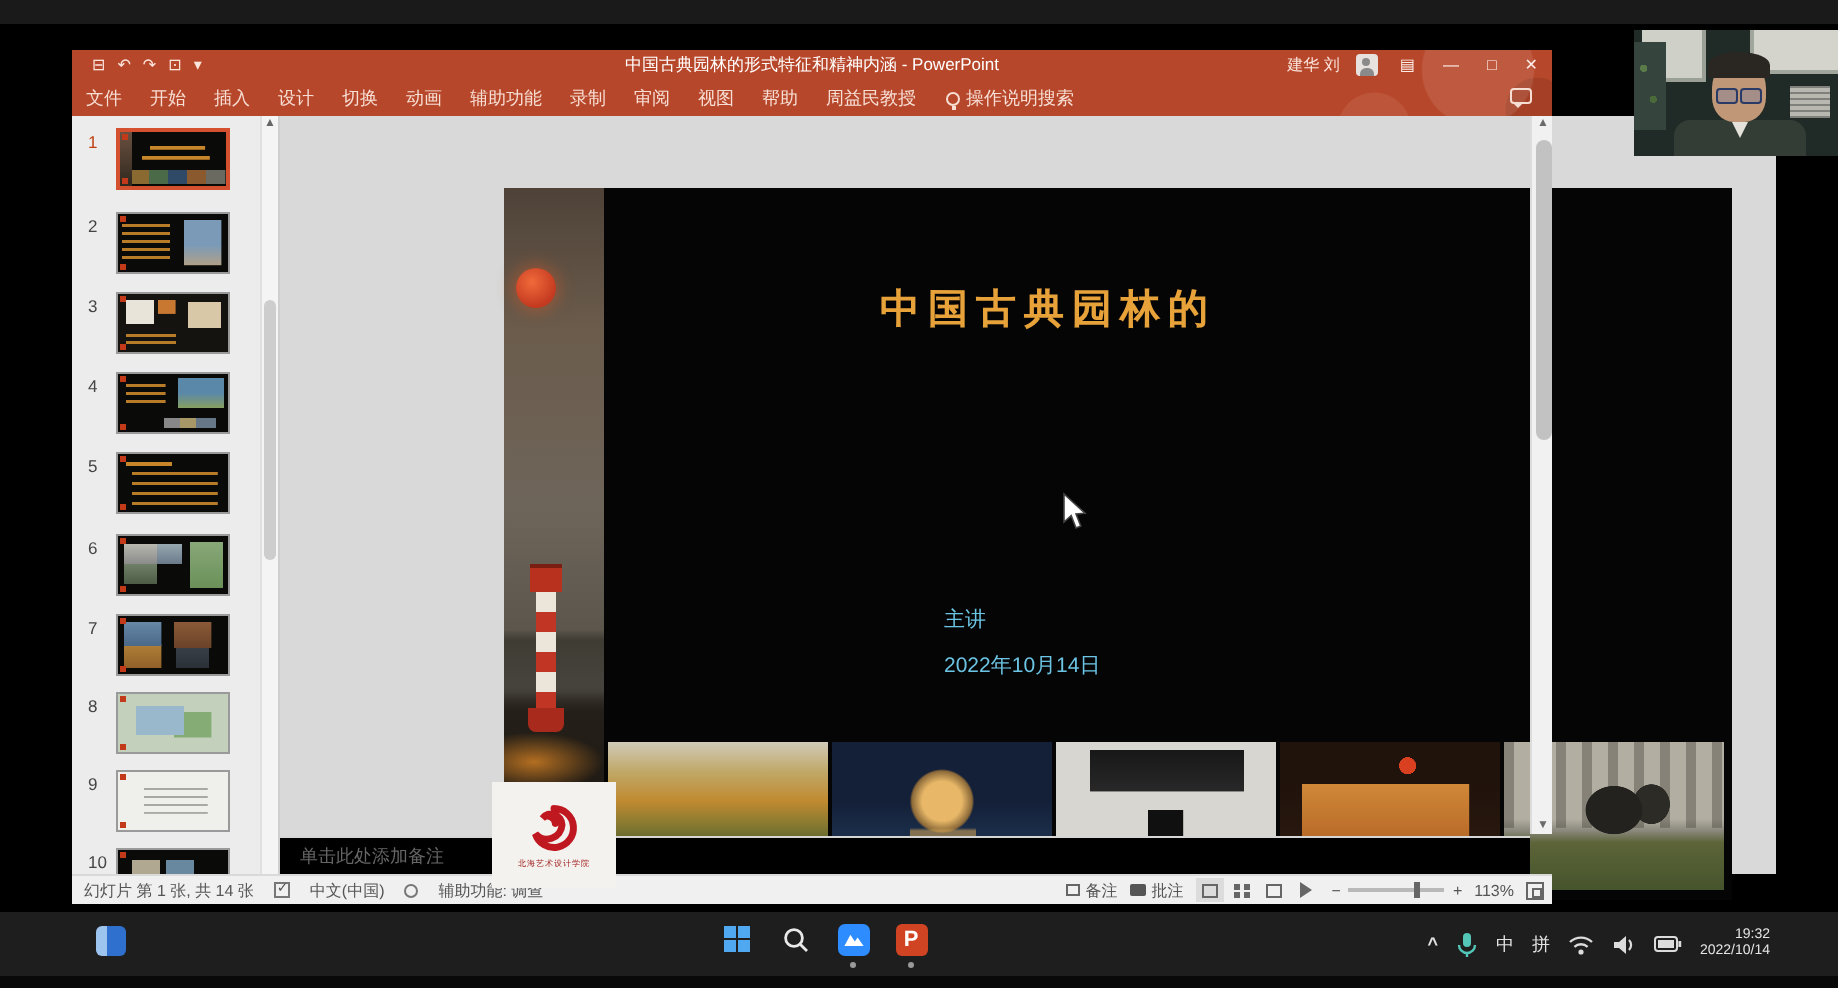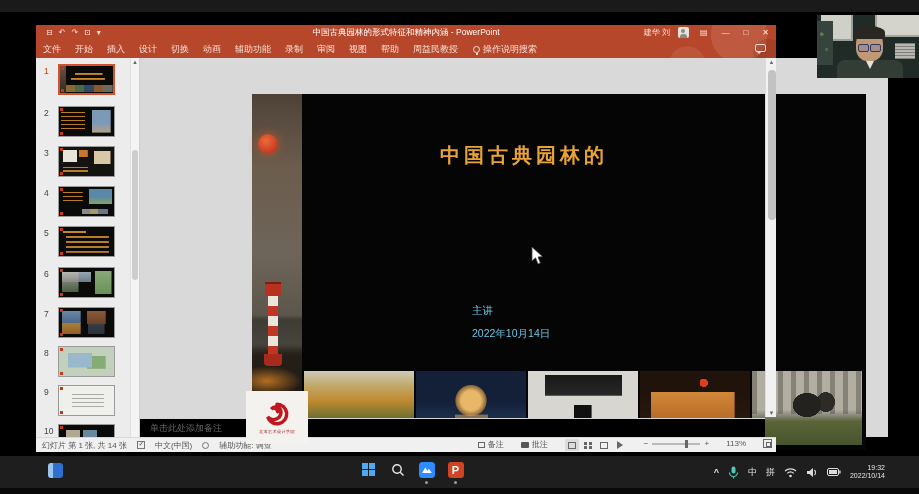--- a/index.html
+++ b/index.html
@@ -159,21 +159,21 @@
   .notes { position:absolute; left:104px; top:393px; width:625px; height:19px; background:#000000; border-top:1px solid #d6d6d6;
     font-size:9px; color:#666; line-height:18px; padding-left:10px; }
 
   
   .statusbar { position:absolute; left:0; top:412px; width:740px; height:15px; background:#f0f0f0; border-top:1px solid #d9d9d9;
     font-size:8px; color:#555; display:flex; align-items:center; }
   .sb-left { display:flex; align-items:center; gap:10px; padding-left:6px; }
   .spell-icon { width:8px; height:8px; border:1px solid #777; position:relative; }
   .spell-icon::after { content:"✓"; position:absolute; left:0.5px; top:-2px; font-size:7px; color:#555; }
   .acc-icon { width:7px; height:7px; border:1px solid #777; border-radius:50%; position:relative; }
-  .sb-right { position:absolute; right:4px; display:flex; align-items:flex-start; gap:17px; }
+  .sb-right { position:absolute; right:4px; display:flex; align-items:center; gap:6px; }
   .sb-pill { display:flex; align-items:center; gap:3px; }
   .note-icon { width:7px; height:6px; border:1px solid #666; }
   .cmt-icon { width:8px; height:6px; background:#555; border-radius:1px; }
   .viewbtns { display:flex; align-items:center; gap:2px; }
   .vb { width:14px; height:12px; display:flex; align-items:center; justify-content:center; }
   .vb.on { background:#dcdcdc; }
   .vb i { display:block; width:8px; height:7px; border:1px solid #666; }
   .vb.grid i { background:linear-gradient(#666,#666) 0 0/3px 3px no-repeat, linear-gradient(#666,#666) 5px 0/3px 3px no-repeat, linear-gradient(#666,#666) 0 4px/3px 3px no-repeat, linear-gradient(#666,#666) 5px 4px/3px 3px no-repeat; border:none; }
   .vb.show i { border:none; width:0; height:0; border-left:6px solid #666; border-top:4px solid transparent; border-bottom:4px solid transparent; }
   .zoomctl { display:flex; align-items:center; gap:4px; }

